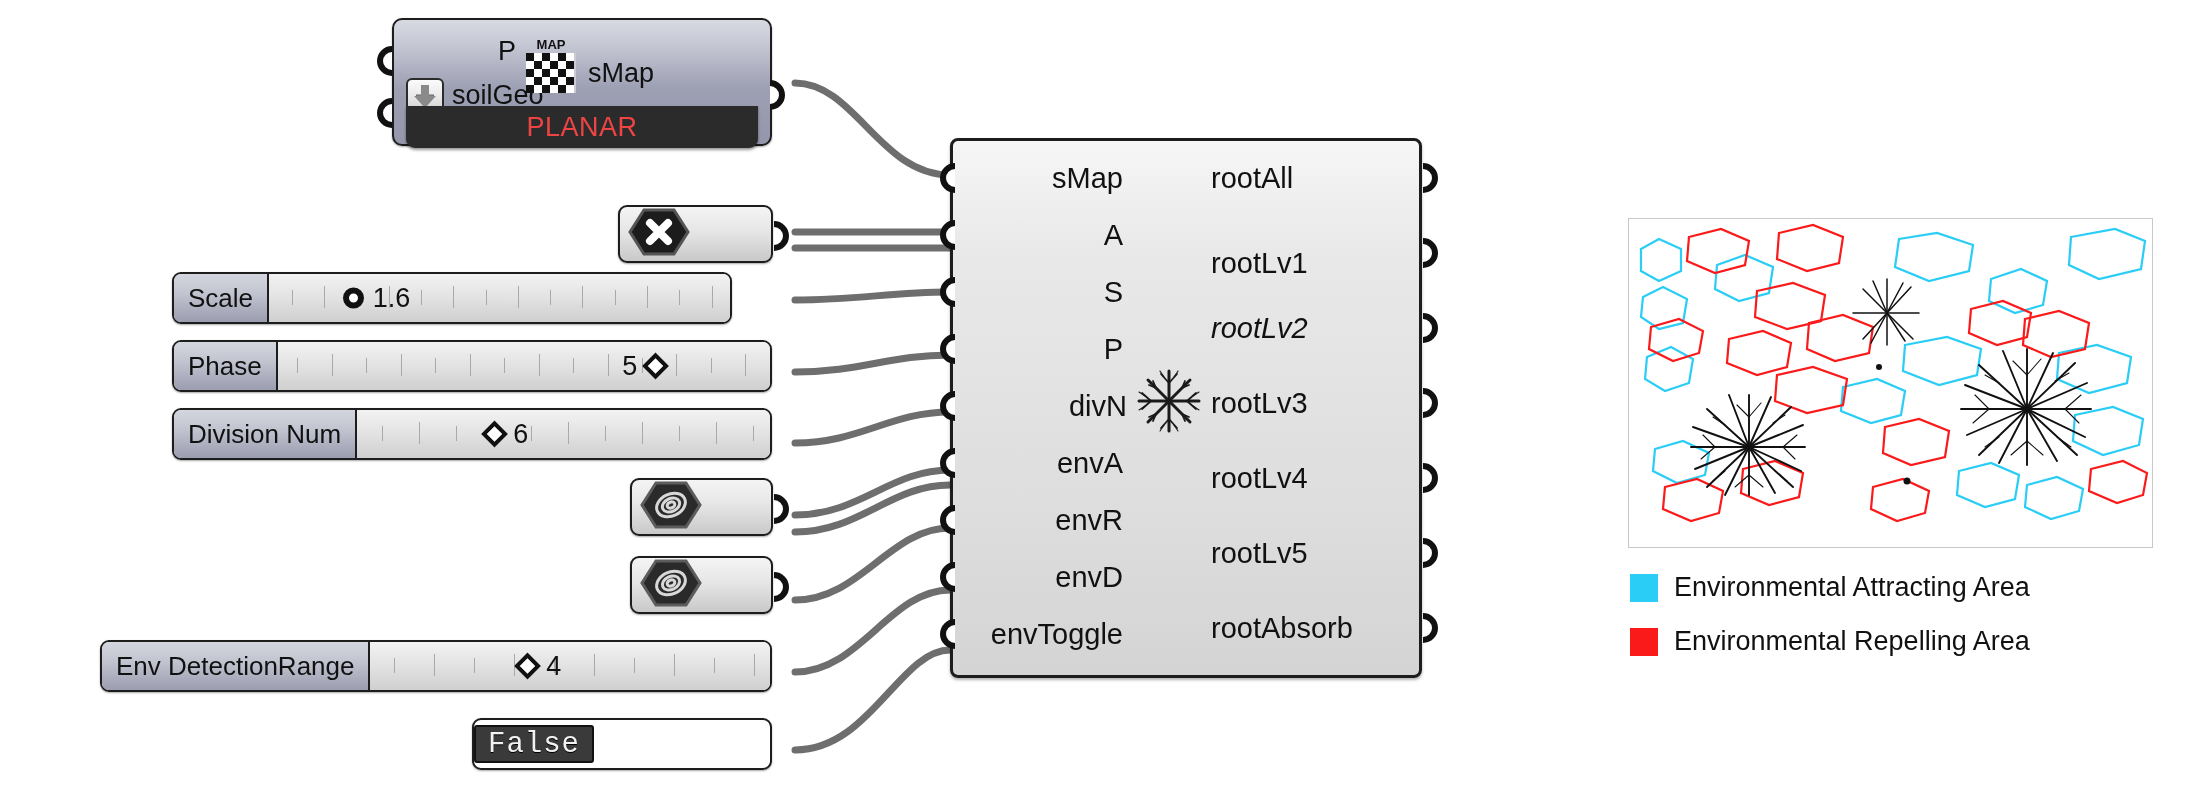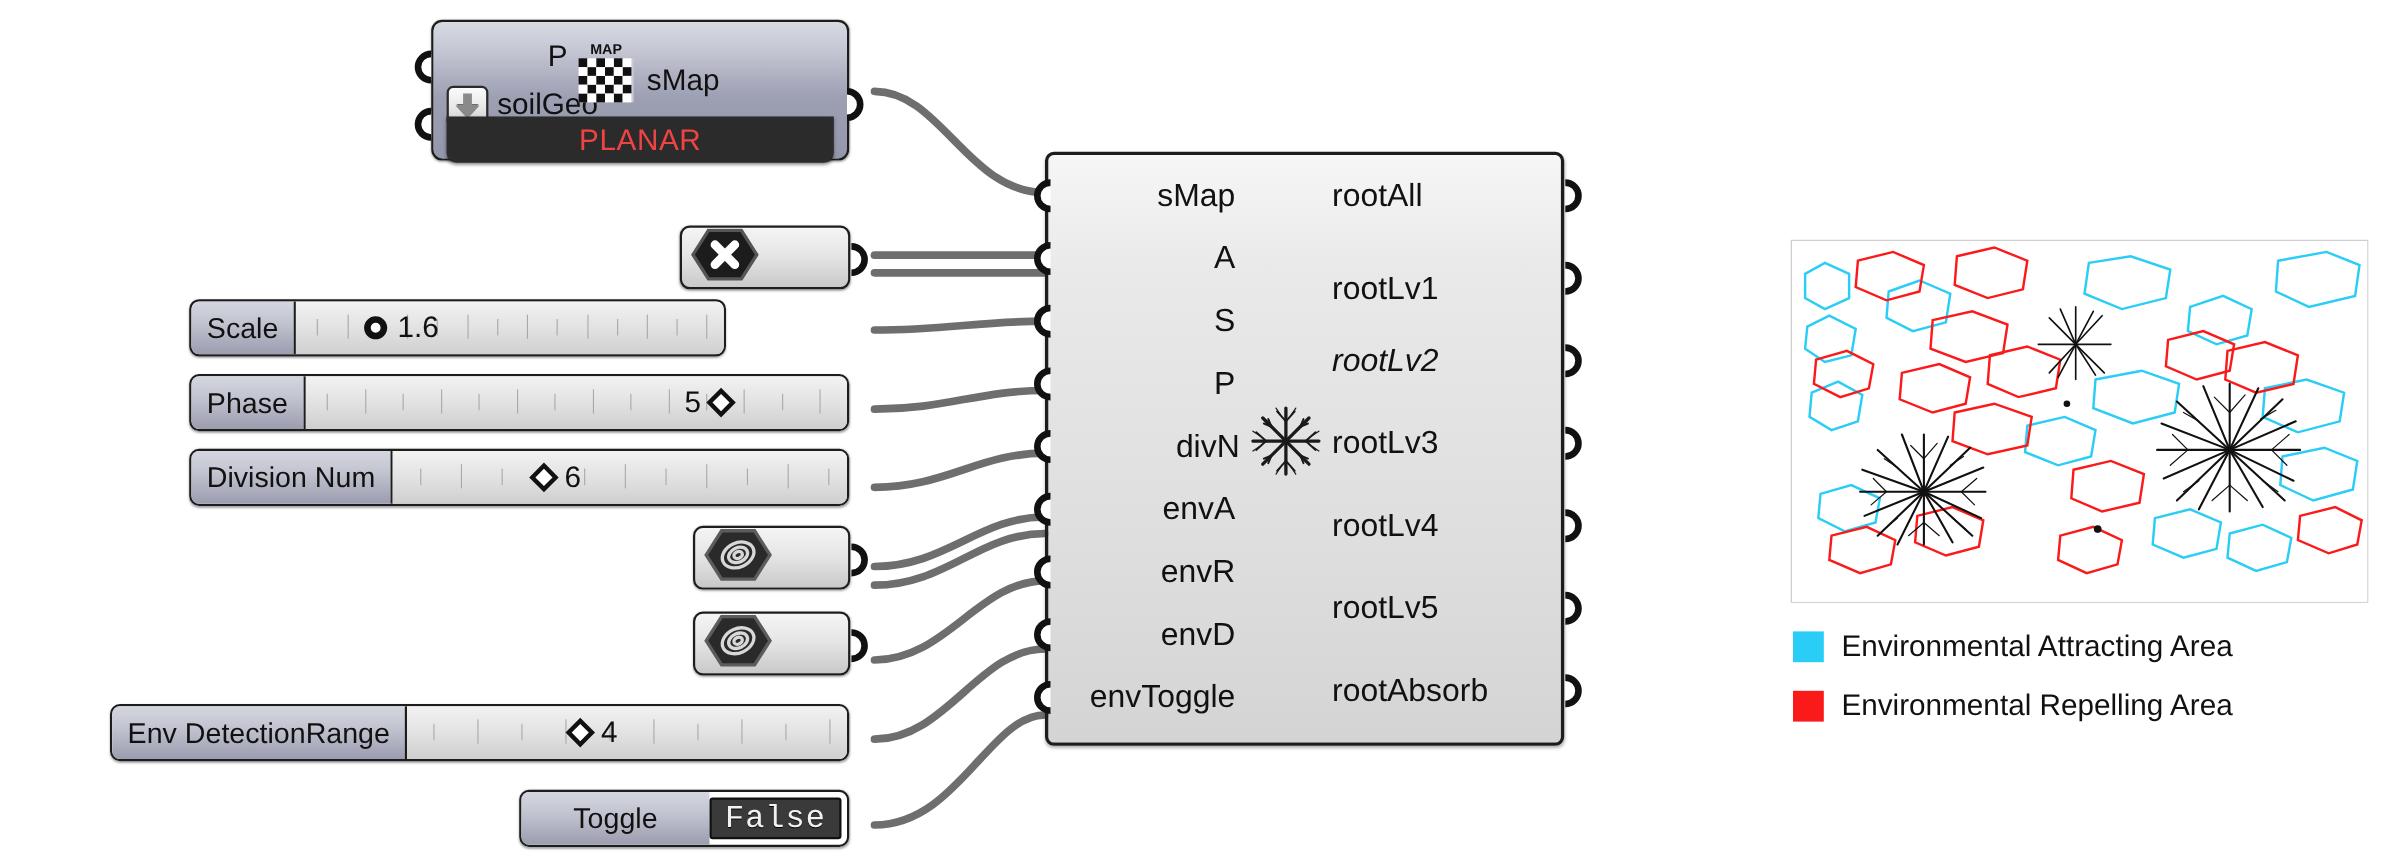--- a/index.html
+++ b/index.html
@@ -231,21 +231,21 @@
         <path d="M22 15 L40 33 M40 15 L22 33" stroke="#fff" stroke-width="8" stroke-linecap="round"></path>
       </svg>
     </span>
     <div class="port" style="position:absolute;left:148px;top:14px;">
       <svg width="22" height="30" viewBox="0 0 22 30">
         <path d="M6 3 A12 12 0 1 1 6 27" fill="#fff" stroke="#111" stroke-width="6"></path>
       </svg>
     </div>
   </div>
 
-  <div class="cap" style="left:172px;top:272px;width:488px;height:52px;">
+  <div class="cap" style="left:172px;top:272px;width:560px;height:52px;">
     <div class="cap-name">Scale</div>
     <div class="cap-body">
       <span class="ticks">
         <i style="left:5%"></i>
           <i class="tall" style="left:12%"></i>
           <i style="left:19%"></i>
         <i class="tall" style="left:26%"></i>
           <i style="left:33%"></i>
           <i class="tall" style="left:40%"></i>
         <i style="left:47%"></i>
@@ -385,21 +385,20 @@
       </span>
     </div>
     <div class="port" style="position:absolute;left:666px;top:11px;">
       <svg width="22" height="30" viewBox="0 0 22 30">
         <path d="M6 3 A12 12 0 1 1 6 27" fill="#fff" stroke="#111" stroke-width="6"></path>
       </svg>
     </div>
   </div>
 
   <div class="cap" style="left:472px;top:718px;width:300px;height:52px;">
-    <div class="cap-name" style="border-right:none;flex:1;">Toggle</div>
     <div class="toggle-val">False</div>
     <div class="port" style="position:absolute;left:294px;top:11px;">
       <svg width="22" height="30" viewBox="0 0 22 30">
         <path d="M6 3 A12 12 0 1 1 6 27" fill="#fff" stroke="#111" stroke-width="6"></path>
       </svg>
     </div>
   </div>
 
   <div class="maincomp" style="left:950px;top:138px;width:472px;height:540px;">
 

